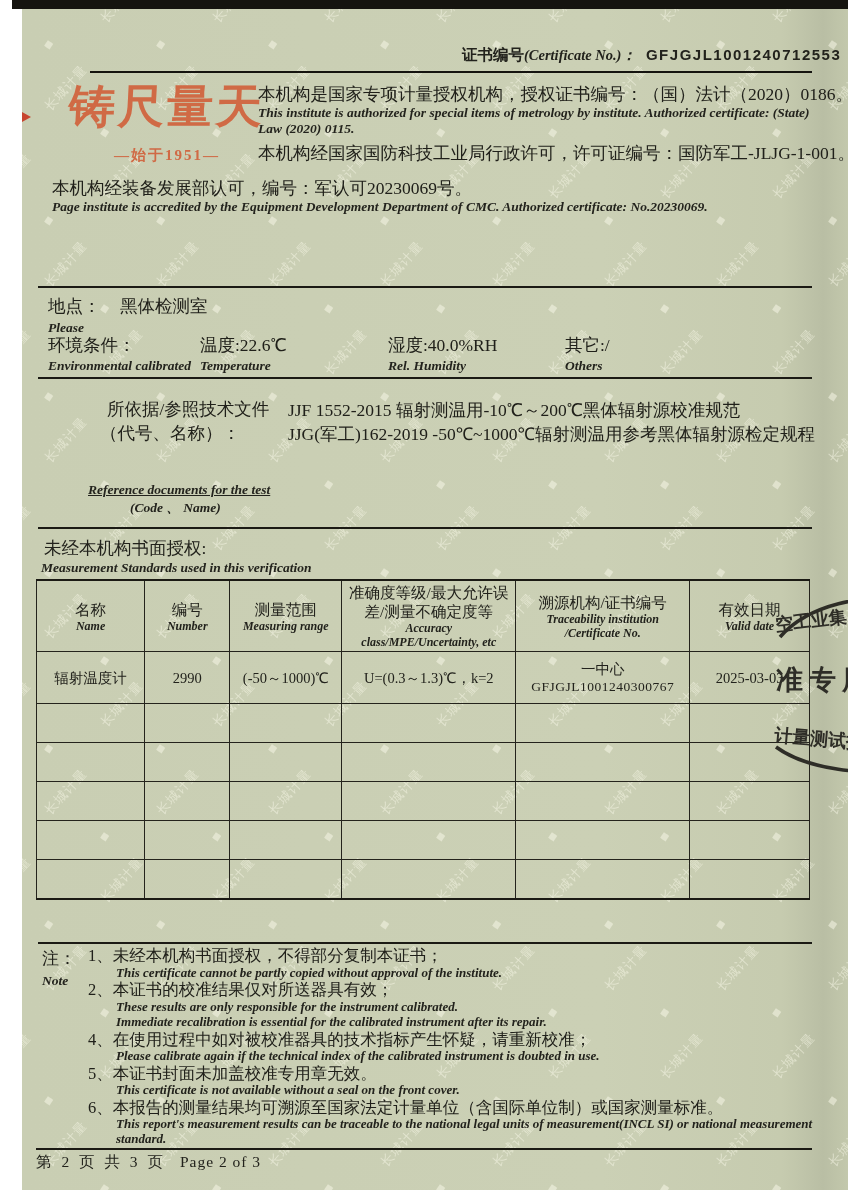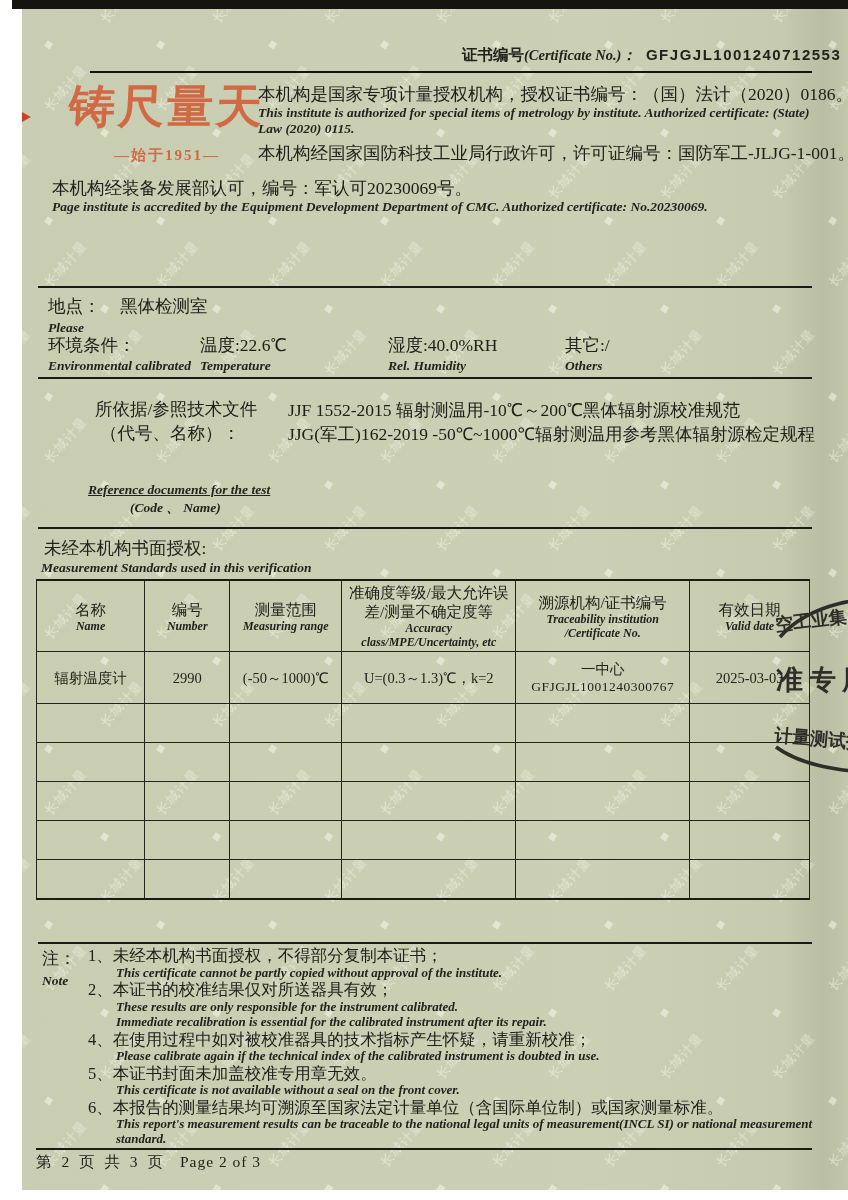--- a/index.html
+++ b/index.html
@@ -336,21 +336,21 @@
     <div class="abs en" style="left:48px; top:358px;">Environmental calibrated</div>
     <div class="abs cn" style="left:200px; top:334px;">温度:22.6℃</div>
     <div class="abs en" style="left:200px; top:358px;">Temperature</div>
     <div class="abs cn" style="left:388px; top:334px;">湿度:40.0%RH</div>
     <div class="abs en" style="left:388px; top:358px;">Rel. Humidity</div>
     <div class="abs cn" style="left:565px; top:334px;">其它:/</div>
     <div class="abs en" style="left:565px; top:358px;">Others</div>
 
     <div class="hr hr2"></div>
 
-    <div class="abs cn" style="left:95px; top:398px;">所依据/参照技术文件</div>
+    <div class="abs cn" style="left:107px; top:398px;">所依据/参照技术文件</div>
     <div class="abs cn" style="left:100px; top:422px;">（代号、名称）：</div>
     <div class="ref-docs">
       <div class="cn">JJF 1552-2015  辐射测温用-10℃～200℃黑体辐射源校准规范</div>
       <div class="cn">JJG(军工)162-2019  -50℃~1000℃辐射测温用参考黑体辐射源检定规程</div>
     </div>
     <div class="abs en" style="left:88px; top:482px;text-decoration:underline;">Reference documents for the test</div>
     <div class="abs en" style="left:130px; top:500px;">(Code 、 Name)</div>
 
     <div class="hr hr3"></div>
 

